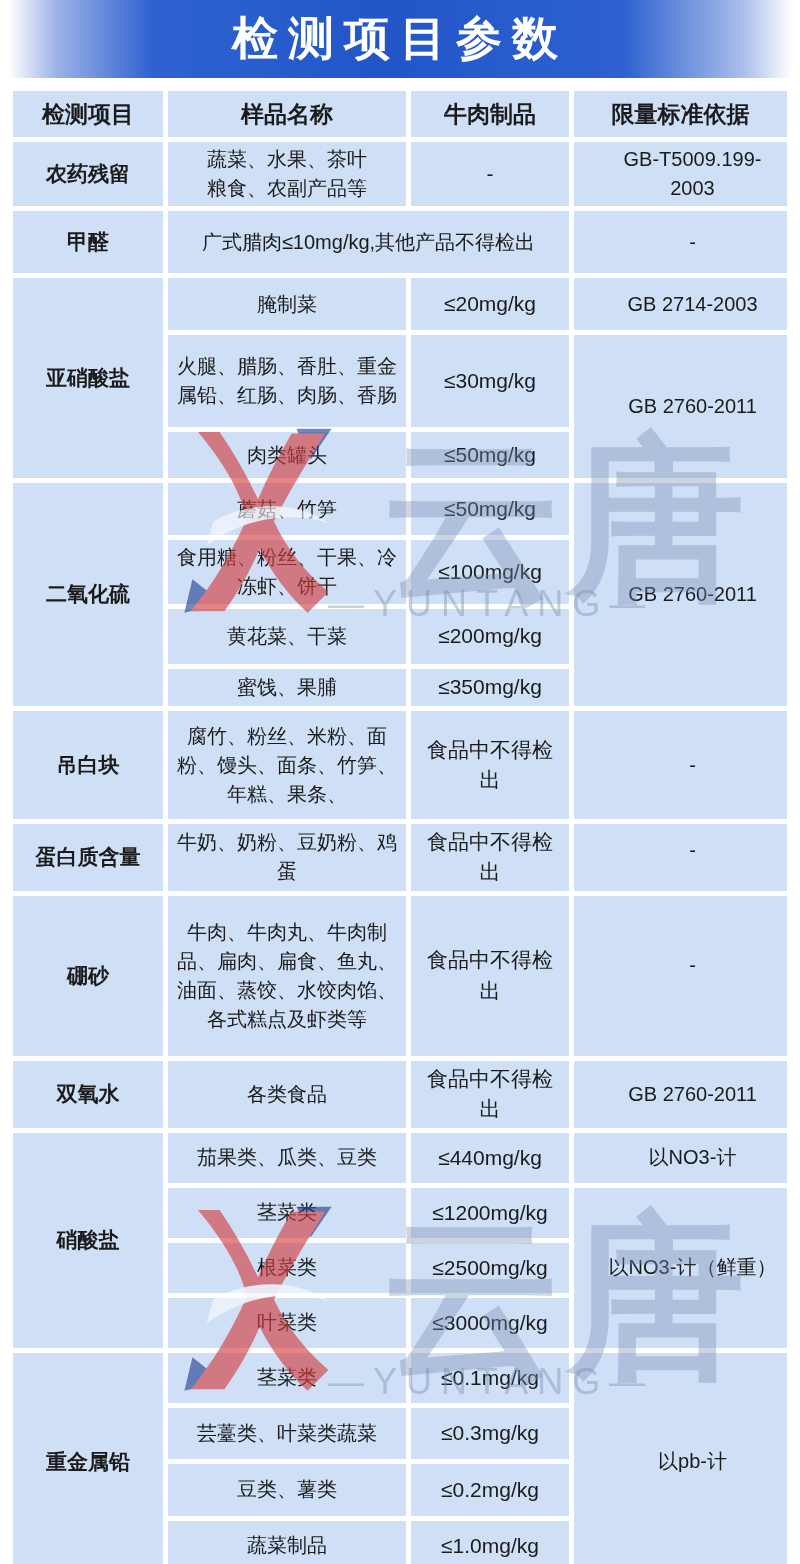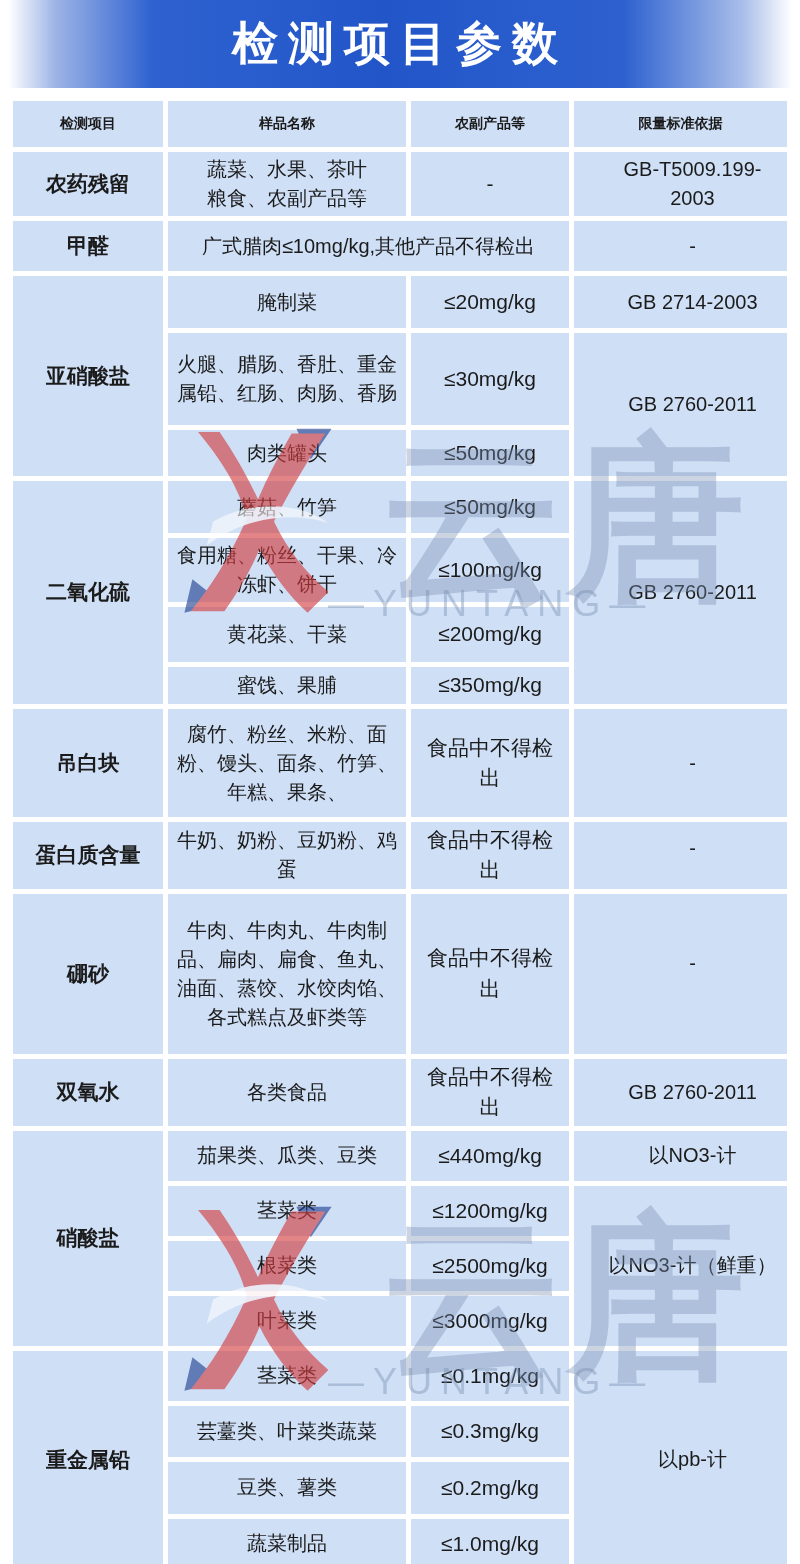--- a/index.html
+++ b/index.html
@@ -6,42 +6,42 @@
   body{
     width:800px;height:1564px;
     background:#ffffff;
     font-family:"Liberation Sans","DejaVu Sans",sans-serif;
     color:#1b1b1b;
   }
   .page{position:relative;width:800px;height:1564px;overflow:hidden;background:#ffffff;}
 
   
   .banner{
-    height:88px;
+    height:78px;
     display:flex;align-items:center;justify-content:center;
     background:linear-gradient(90deg,
       #ffffff 1%, #9db3e6 7%, #2f62d0 19%, #2255c8 48%,
       #2e61cf 78%, #aabfea 93%, #ffffff 99%);
   }
   .banner h1{
     margin:0;color:#ffffff;font-size:46px;font-weight:bold;letter-spacing:10px;
   }
 
   
   table{
     border-collapse:separate;border-spacing:5px;
     margin:8px auto 0;width:784px;table-layout:fixed;
   }
   th,td{
     background:#cfdff6;
     text-align:center;vertical-align:middle;
     padding:3px 8px;box-sizing:border-box;
     overflow:hidden;
   }
-  th{font-size:14px;font-weight:bold;color:#1b1b1b;}
+  th{font-size:23px;font-weight:bold;color:#1b1b1b;}
   td{font-size:20px;line-height:1.45;}
   td.cat{font-size:21px;font-weight:bold;}
   td.sample{white-space:pre-line;margin-top:8px;}
   td.limit{font-size:21px;}
   td.basis{font-size:20px;padding-left:32px;}
   td.vtop{vertical-align:top;padding-top:12px;}
 
   
   .watermark{
     position:absolute;left:168px;width:470px;height:215px;
@@ -74,33 +74,33 @@
       <col style="width:150px">
         <col style="width:238px">
         <col style="width:158px">
         <col style="width:213px">
     </colgroup>
 
     <tbody>
         <tr style="height:46px">
       <th>检测项目</th>
       <th>样品名称</th>
-      <th>农副产品等</th>
+      <th>牛肉制品</th>
       <th>限量标准依据</th>
     </tr>
 
     <tr style="height:56px">
       <td class="cat">农药残留</td>
       <td class="sample">蔬菜、水果、茶叶
 粮食、农副产品等</td>
       <td class="limit">-</td>
       <td class="basis">GB-T5009.199-2003</td>
     </tr>
 
-    <tr style="height:50px">
+    <tr style="height:62px">
       <td class="cat">甲醛</td>
       <td class="sample" colspan="2">广式腊肉≤10mg/kg,其他产品不得检出</td>
       <td class="basis">-</td>
     </tr>
 
     <tr style="height:52px">
       <td class="cat" rowspan="3">亚硝酸盐</td>
       <td class="sample">腌制菜</td>
       <td class="limit">≤20mg/kg</td>
       <td class="basis">GB 2714-2003</td>

